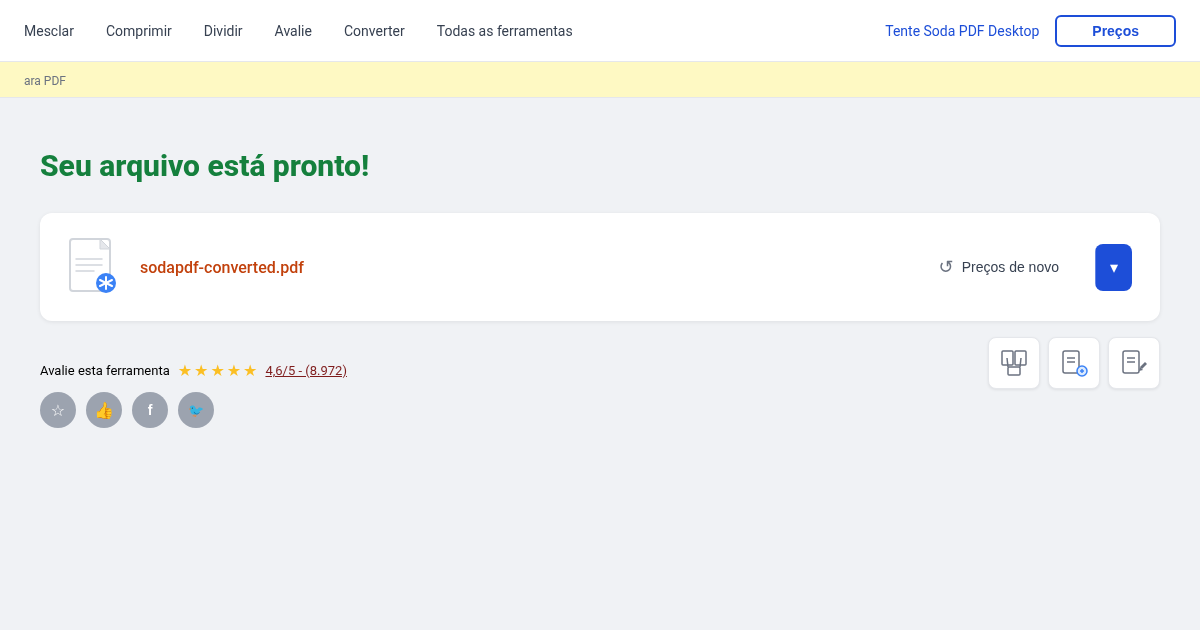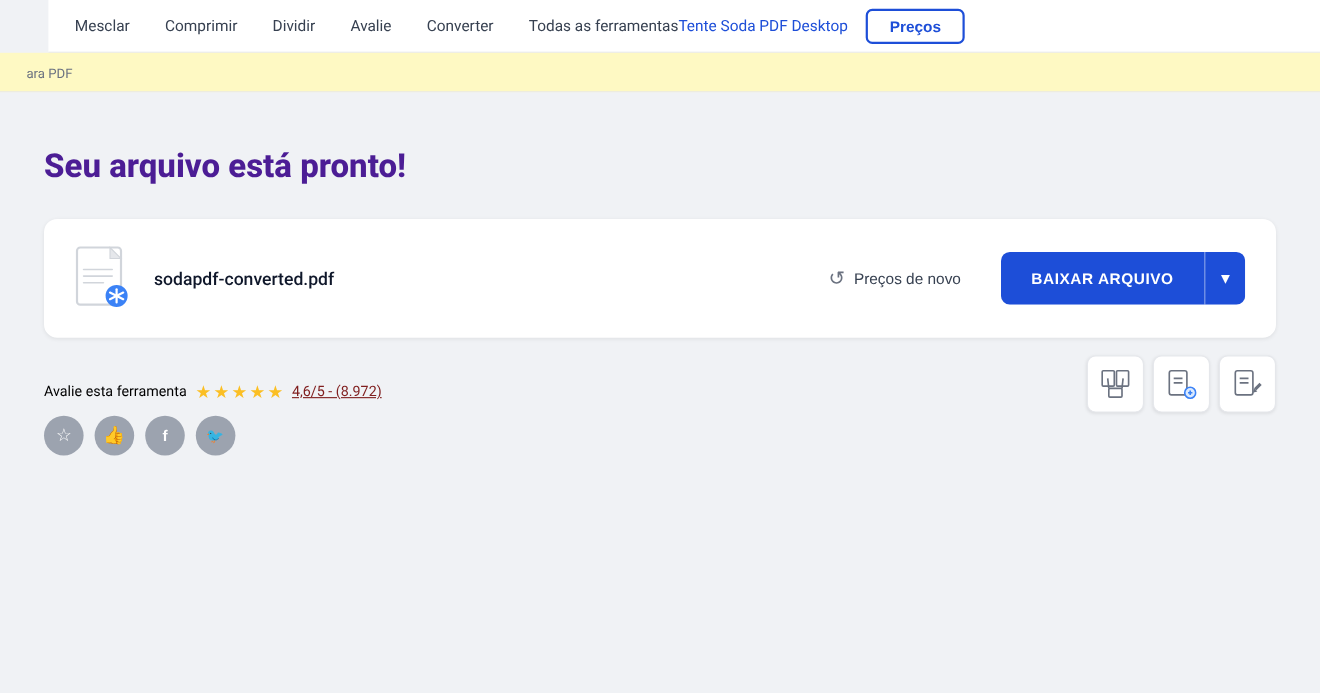--- a/index.html
+++ b/index.html
@@ -7,26 +7,26 @@
       font-family: -apple-system, BlinkMacSystemFont, 'Segoe UI', Roboto, sans-serif;
       background: #f0f2f5;
       width: 1200px;
       height: 630px;
       overflow: hidden;
     }
 
     
     .navbar {
       background: #fff;
-      height: 48px;
-      display: flex;
-      align-items: center;
+      height: 62px;
+      display: flex;
+      align-items: center;
+      justify-content: space-between;
       padding: 0 24px;
       border-bottom: 1px solid #e5e7eb;
-      margin-left: 44px;
     }
     .nav-left {
       display: flex;
       align-items: center;
       gap: 32px;
     }
     .nav-item {
       font-size: 14px;
       color: #374151;
       cursor: pointer;
@@ -39,21 +39,21 @@
     }
     .nav-desktop-text {
       font-size: 14px;
       color: #1d4ed8;
     }
     .btn-preco {
       border: 2px solid #1d4ed8;
       color: #1d4ed8;
       background: #fff;
       border-radius: 6px;
-      padding: 6px 20px;
+      padding: 6px 35px;
       font-size: 14px;
       font-weight: 600;
       cursor: pointer;
     }
 
     
     .breadcrumb-bar {
       background: #fef9c3;
       padding: 8px 24px;
       border-bottom: 1px solid #e5e7eb;
@@ -65,21 +65,21 @@
 
     
     .main {
       padding: 50px 40px 30px 40px;
       background: #f0f2f5;
     }
 
     .page-title {
       font-size: 30px;
       font-weight: 800;
-      color: #4c1d95;
+      color: #15803d;
       margin-bottom: 30px;
     }
 
     
     .file-card {
       background: #fff;
       border-radius: 12px;
       padding: 24px 28px;
       display: flex;
       align-items: center;
@@ -95,21 +95,21 @@
     }
 
     
     .file-icon-svg {
       width: 52px;
       height: 60px;
     }
 
     .file-name {
       font-size: 16px;
-      color: #0f172a;
+      color: #c2410c;
       font-weight: 500;
       flex: 1;
     }
 
     .restart-btn {
       display: flex;
       align-items: center;
       gap: 8px;
       background: none;
       border: none;
@@ -271,21 +271,20 @@
     </div>
 
     <span class="file-name">sodapdf-converted.pdf</span>
 
     <button class="restart-btn">
       <span class="restart-icon">↺</span>
       <span>Preços de novo</span>
     </button>
 
     <div class="download-btn-group">
-      <button class="download-main-btn">BAIXAR ARQUIVO</button>
       <button class="download-arrow-btn">
         <span>▾</span>
       </button>
     </div>
   </div>
 
   <div class="bottom-section">
     <div class="bottom-left">
 
       <div class="rating-row">

